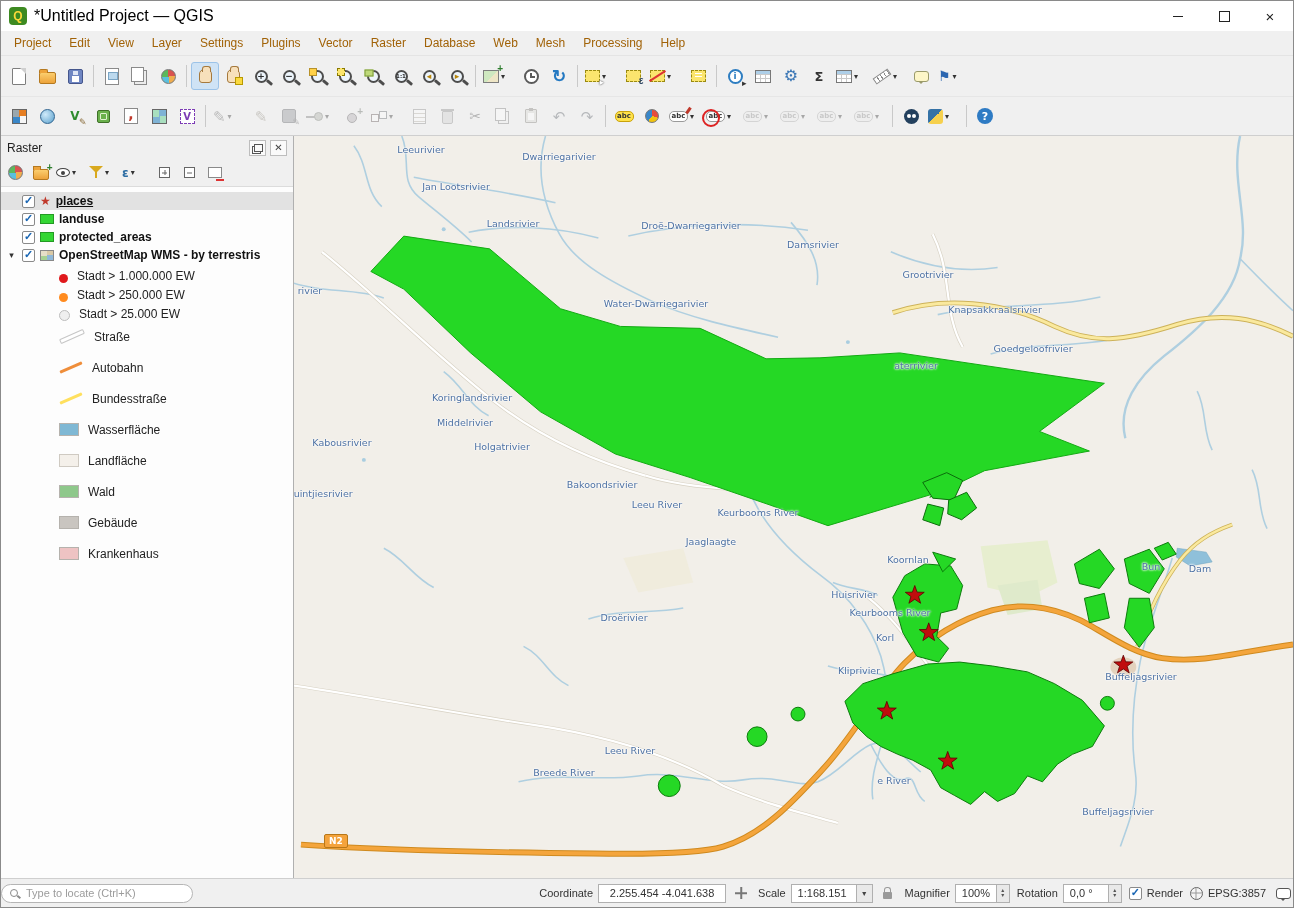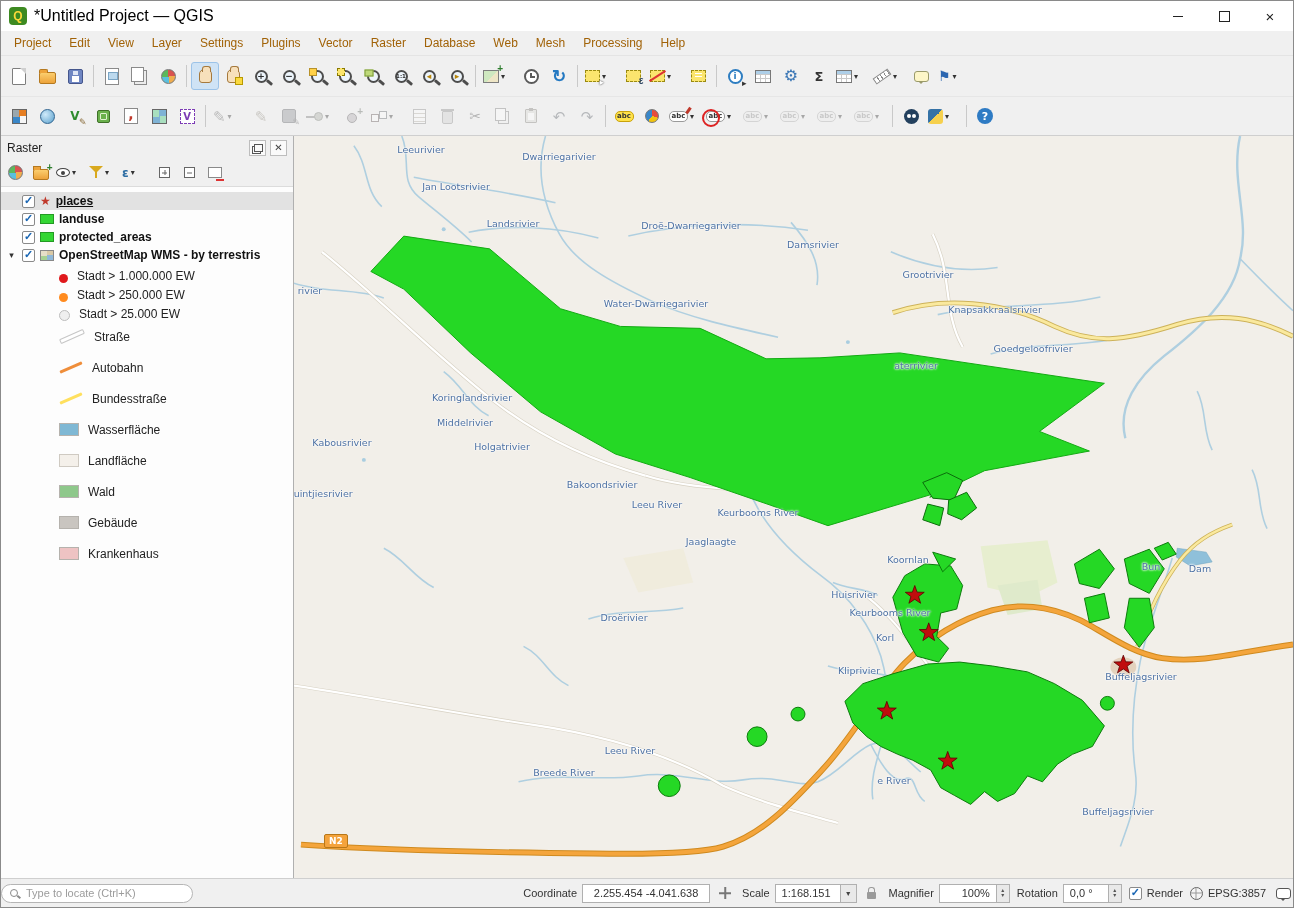--- a/index.html
+++ b/index.html
@@ -752,21 +752,21 @@
         <div class="combo-dd">▼</div>
       </div>
       <span class="sb-iconbtn">
           <span class="k k-lock"></span>
         </span>
     </div>
 
     <div class="sb-group">
       <span>Magnifier</span>
       <div style="display:flex;">
-        <div class="sfield" style="width:58px;justify-content:flex-end;">
+        <div class="sfield" style="width:42px;">
             <span>100%</span>
           </div>
         <div class="spin">
             <span>▴</span>
             <span>▾</span>
           </div>
       </div>
     </div>
 
     <div class="sb-group">

